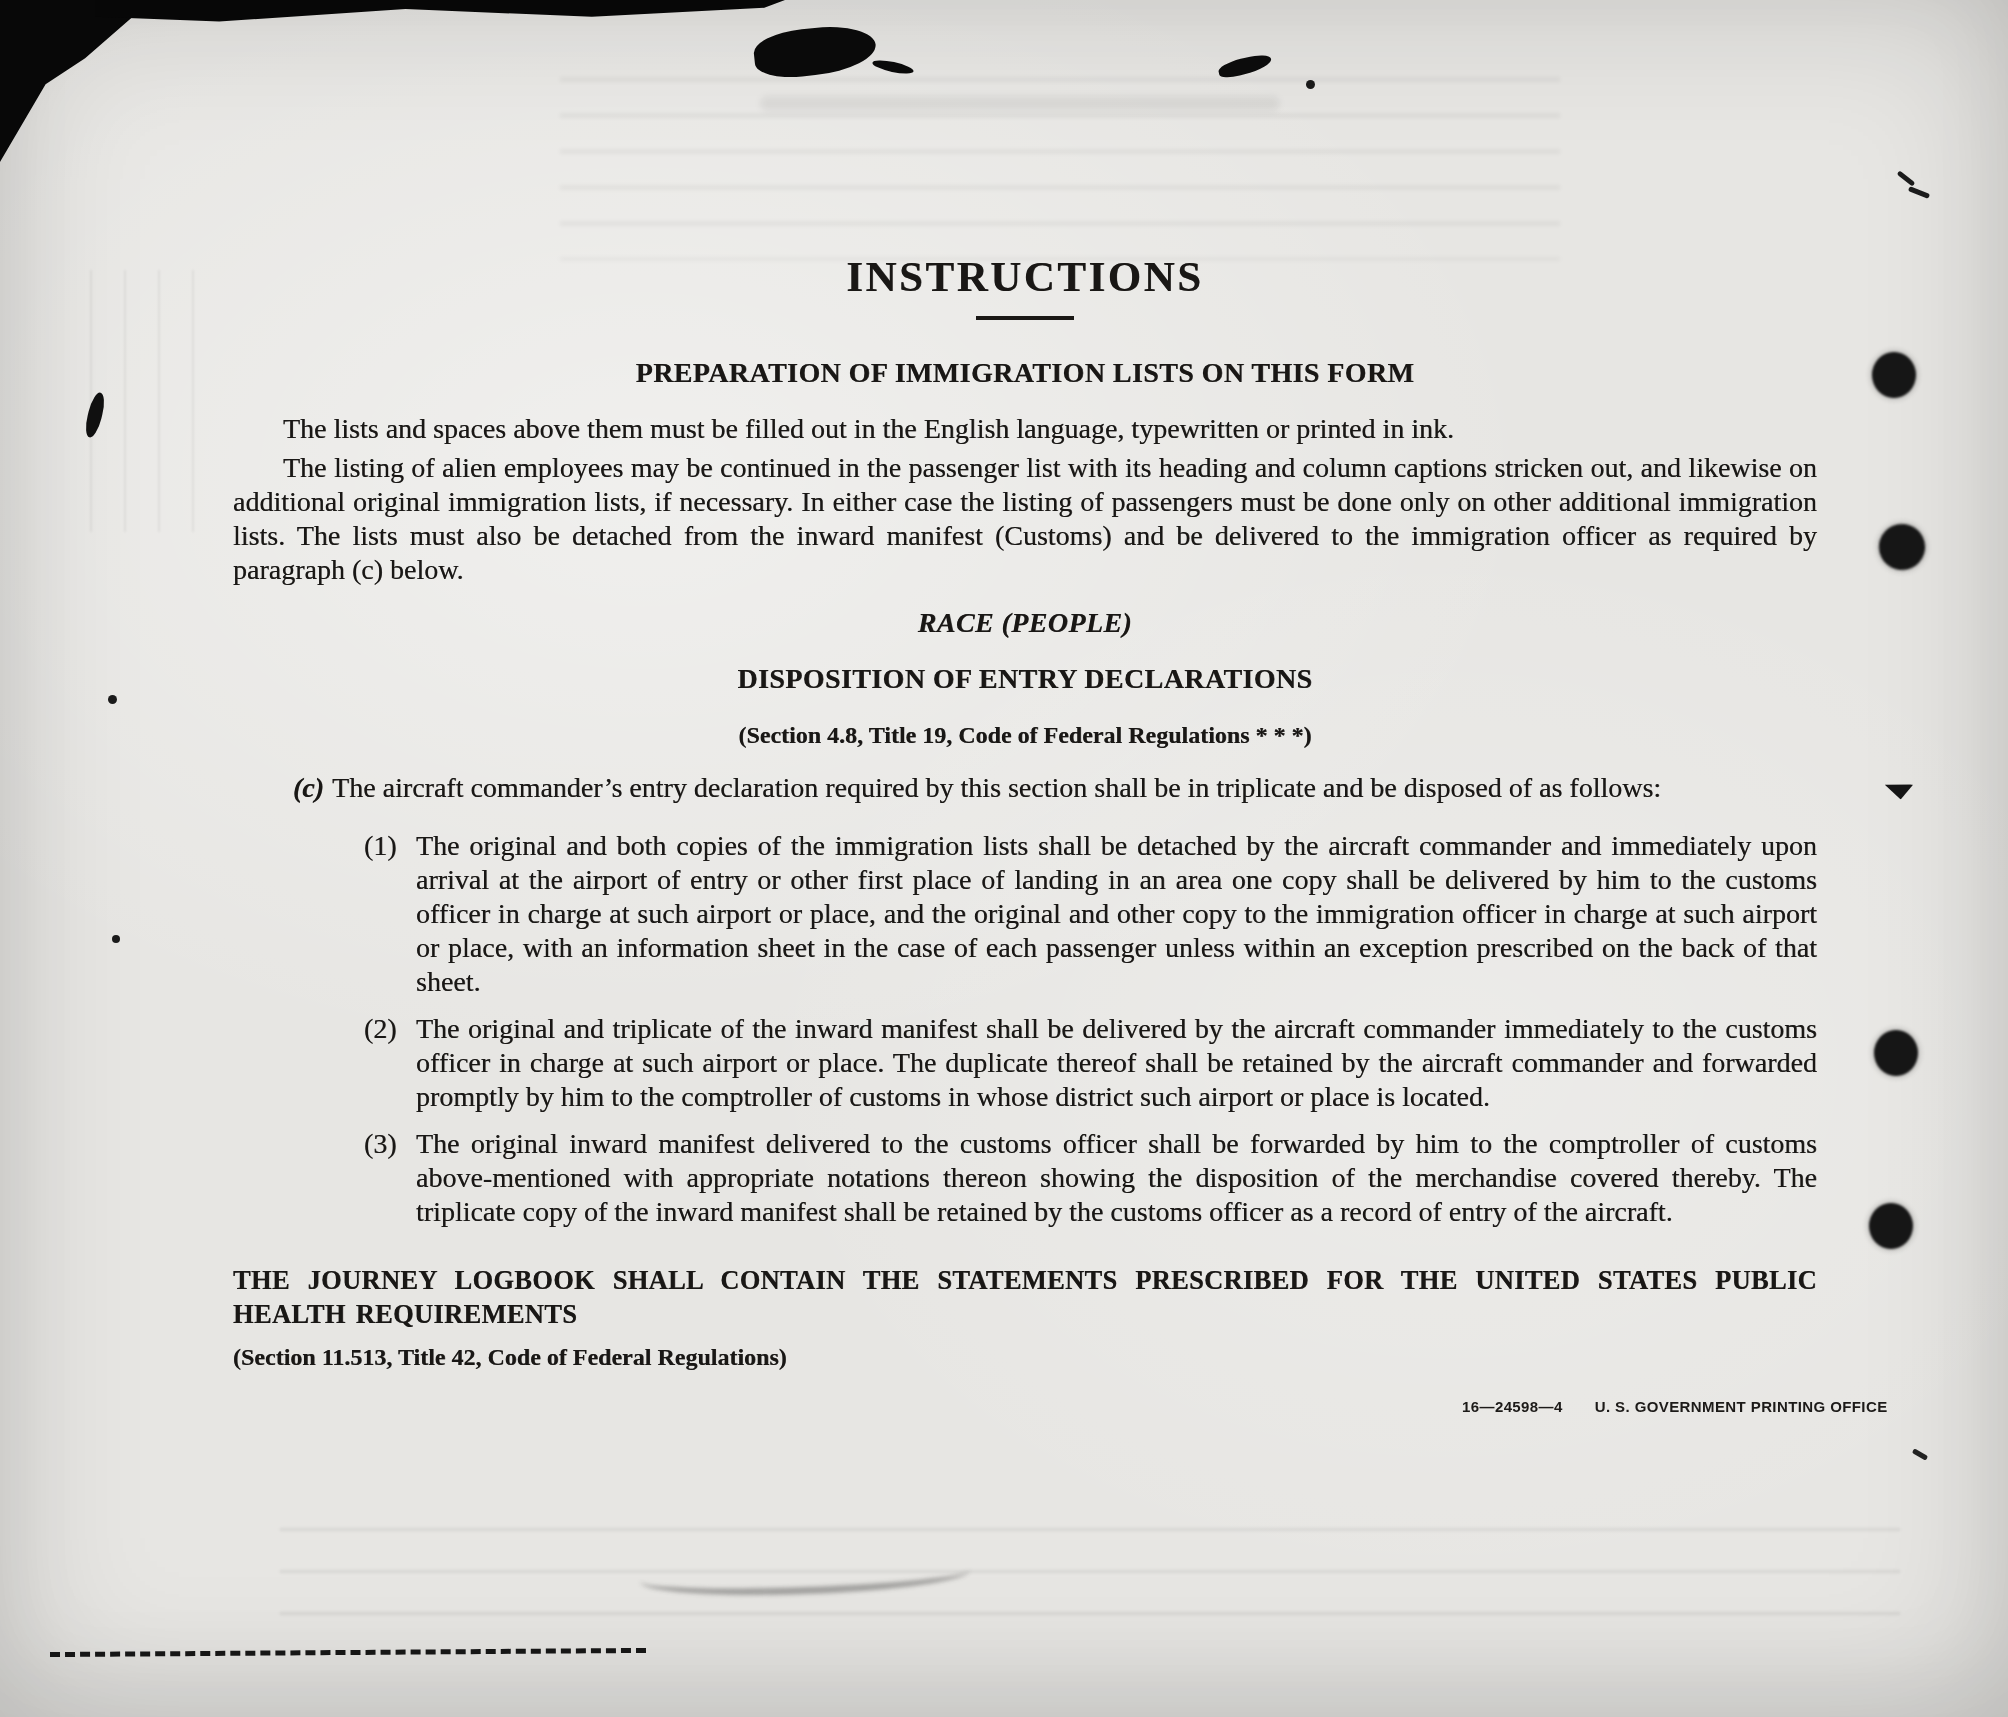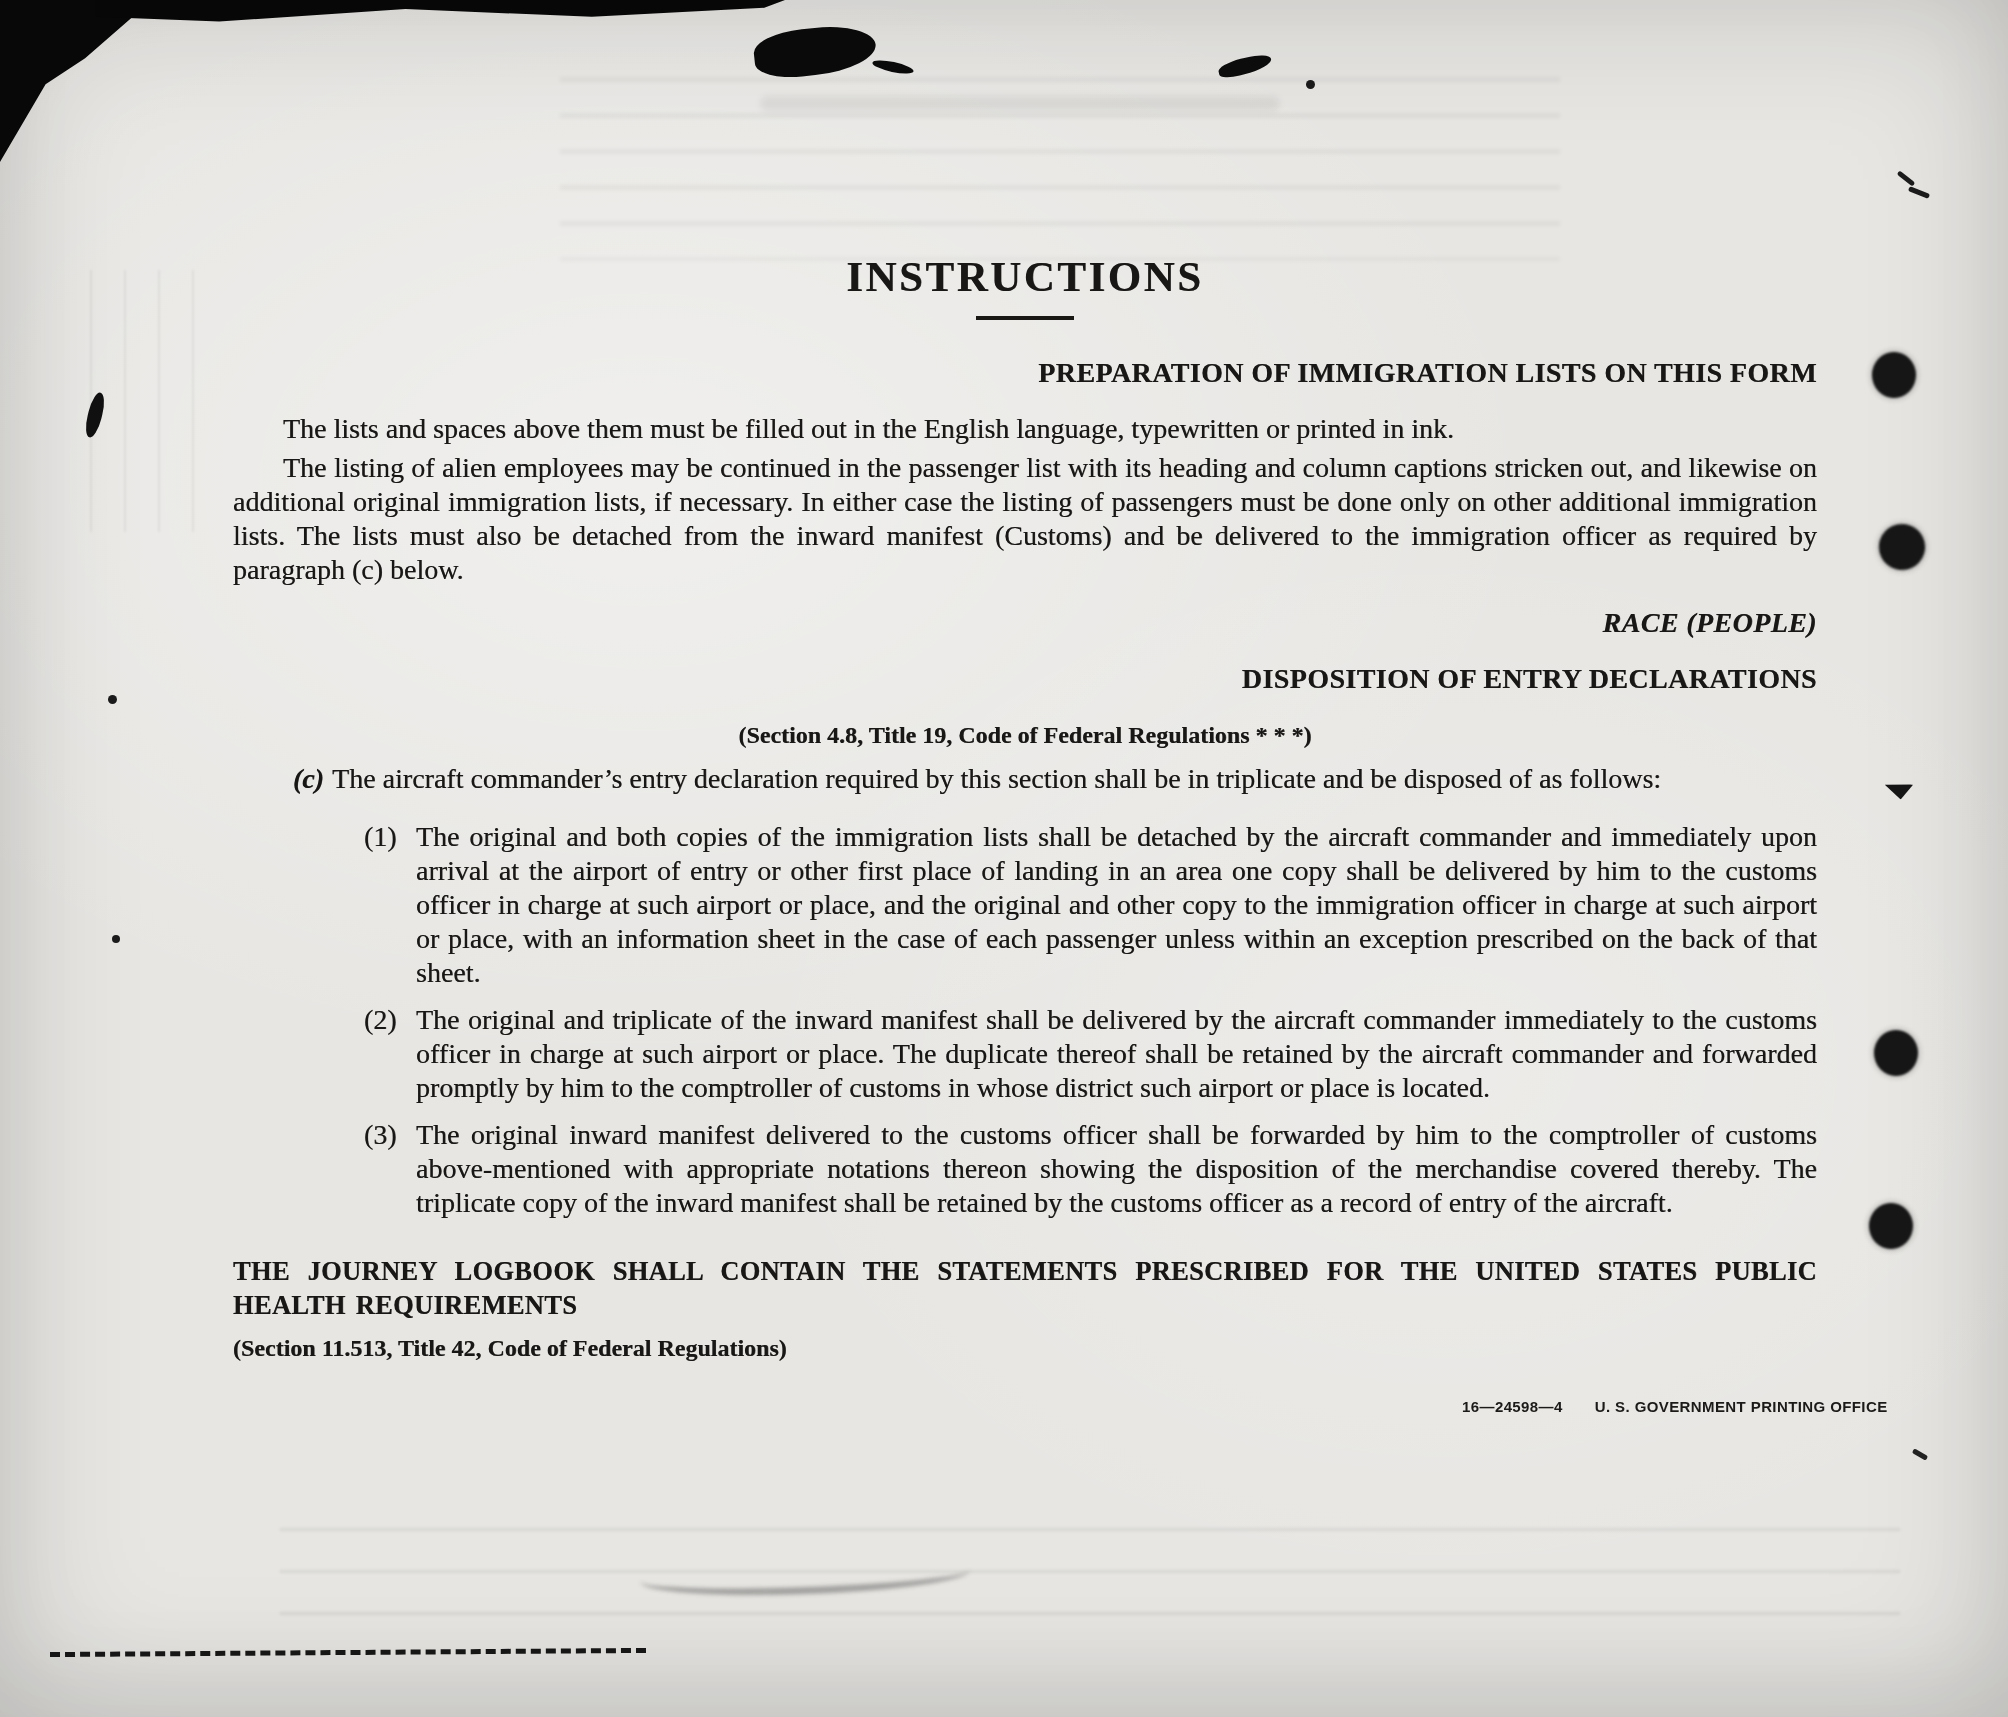--- a/index.html
+++ b/index.html
@@ -20,30 +20,30 @@
   }
   .content {
     position:absolute; left:233px; top:252px; width:1584px;
     color:#191715;
     font-size:28px; line-height:34px;
     text-shadow:0.35px 0.15px 0 rgba(25,23,21,0.65);
   }
   .content p { text-align:justify; }
   .title { text-align:center; font-size:43px; line-height:49px; font-weight:700; letter-spacing:2.5px; }
   .rule  { width:98px; height:4px; background:#1a1815; margin:15px auto 0; }
-  .heading { text-align:right; font-weight:700; font-size:28px; letter-spacing:0.4px; }
+  .heading { text-align:center; font-weight:700; font-size:28px; letter-spacing:0.4px; }
   .h-prep { margin-top:36px; }
   .p-1 { margin-top:22px; }
   .p-2 { margin-top:5px; }
   .indent { text-indent:50px; }
   .h-race { margin-top:19px;font-style:italic; }
   .p-race { margin-top:16px; }
   .h-disp { margin-top:22px; }
   .sub { margin-top:24px; text-align:center; font-weight:700; font-size:24px; line-height:30px; }
-  .intro { margin-top:12px; padding-left:60px; }
+  .intro { margin-top:21px; padding-left:60px; }
   .intro .lbl { font-style:italic; font-weight:700; margin-right:8px; }
   .item { margin-top:13px; position:relative; padding-left:183px; text-align:justify; }
   .item-first { margin-top:24px; }
   .item .num { position:absolute; left:131px; }
   .foot1 { margin-top:34px; text-align:center; font-weight:700; font-size:26.5px; word-spacing:3px; letter-spacing:0.3px; }
   .foot2 { margin-top:9px; text-align:center; font-weight:700; font-size:24px; }
   .imprint {
     position:absolute; top:1398px; left:1462px;
     display:flex; gap:32px;
     font-family:"Liberation Sans", sans-serif;

